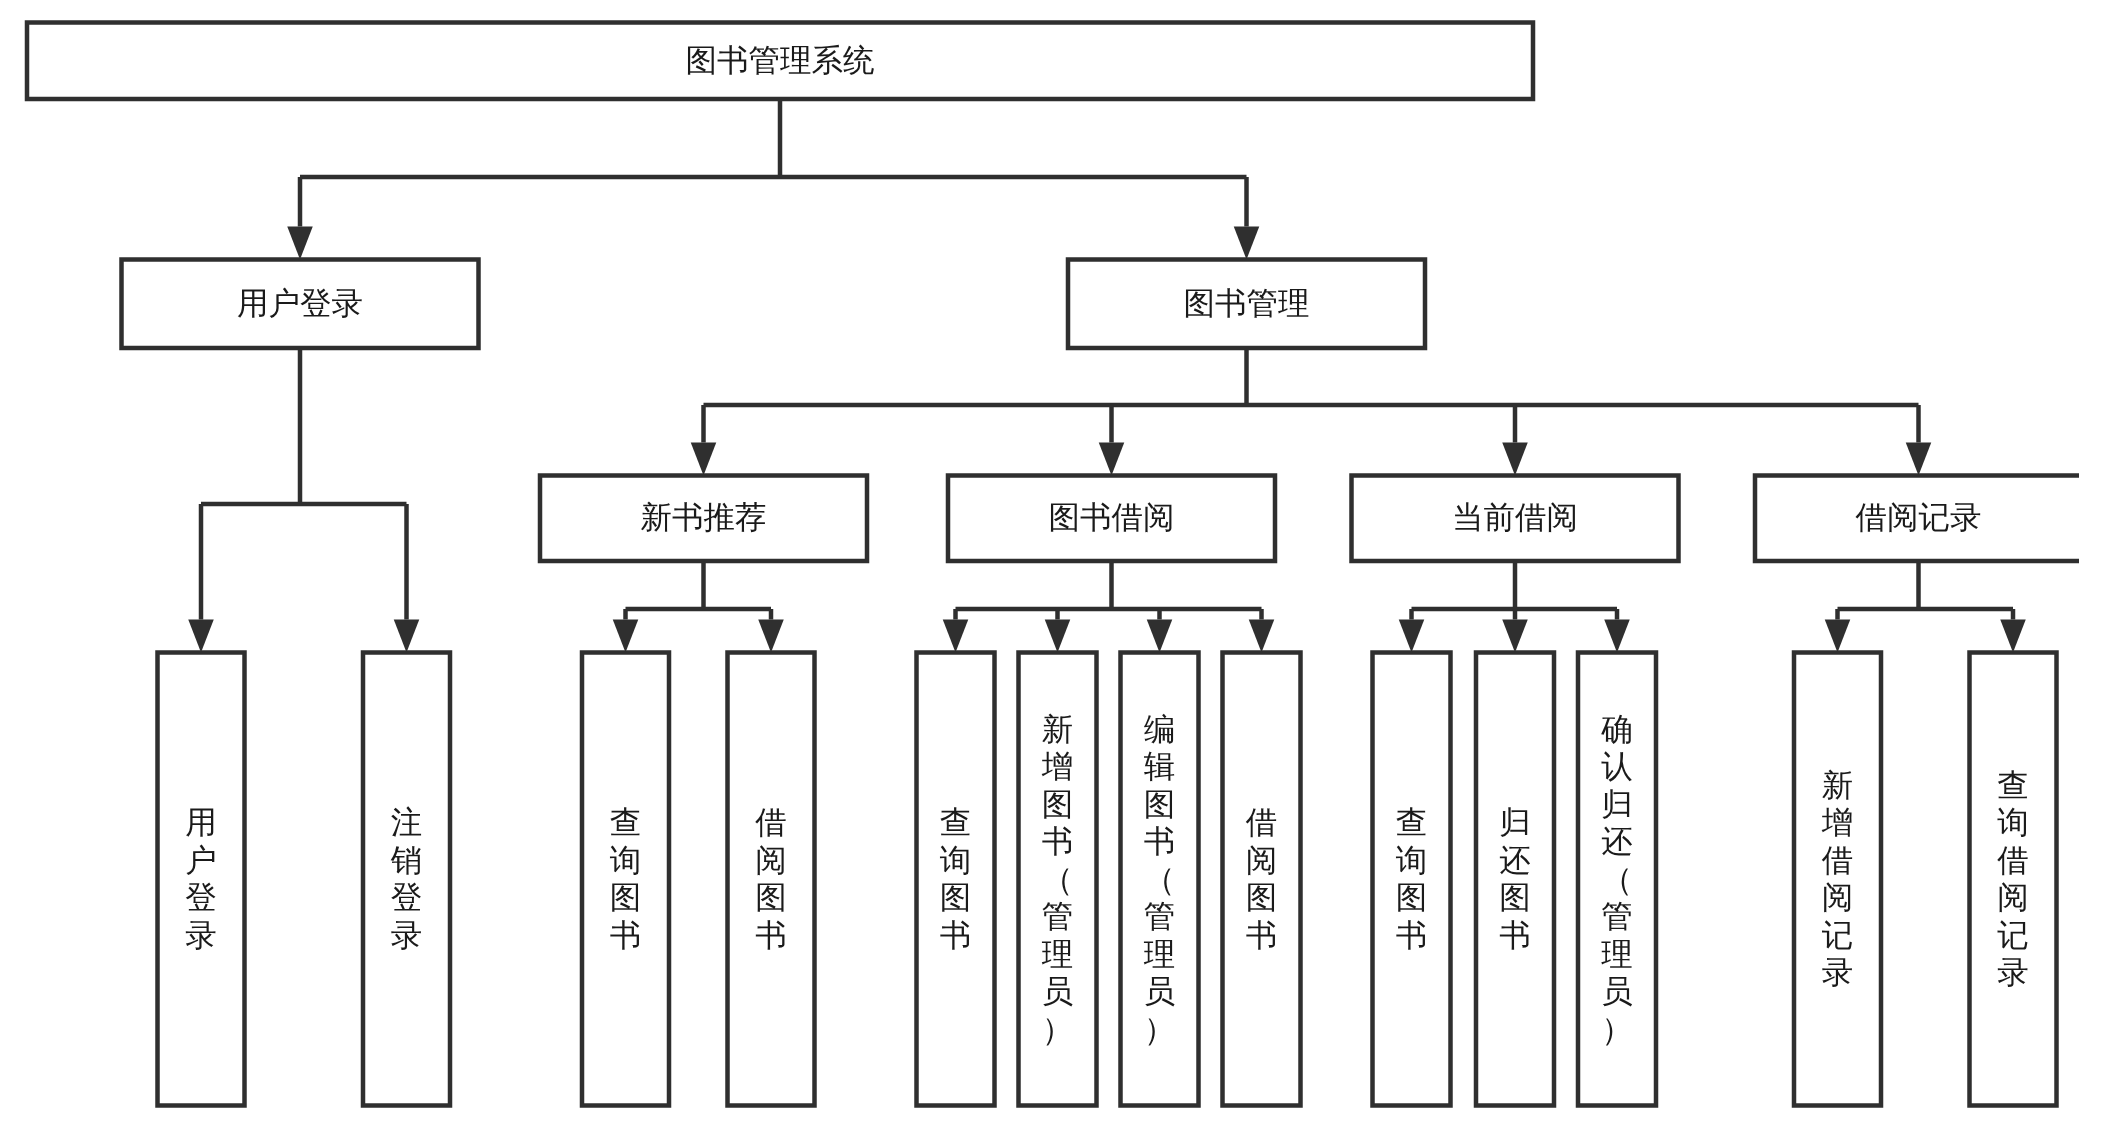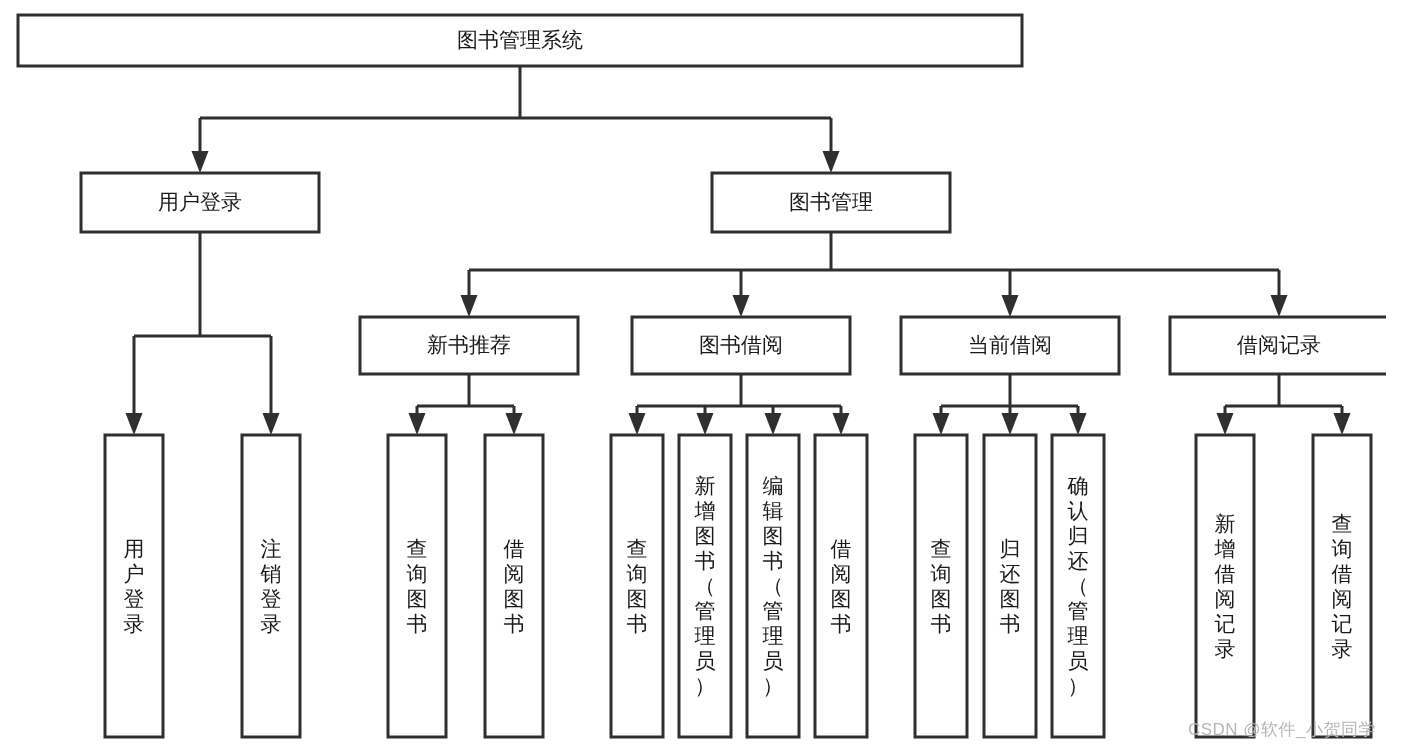--- a/index.html
+++ b/index.html
@@ -202,14 +202,13 @@
         <g>
           <rect class="node-box" x="1196" y="435" width="58" height="302"></rect>
           <text class="node-label-vertical" x="1225" y="530.5"><tspan x="1225" dy="0">新</tspan><tspan x="1225" dy="25">增</tspan><tspan x="1225" dy="25">借</tspan><tspan x="1225" dy="25">阅</tspan><tspan x="1225" dy="25">记</tspan><tspan x="1225" dy="25">录</tspan></text>
         </g>
         <g>
           <rect class="node-box" x="1313" y="435" width="58" height="302"></rect>
           <text class="node-label-vertical" x="1342" y="530.5"><tspan x="1342" dy="0">查</tspan><tspan x="1342" dy="25">询</tspan><tspan x="1342" dy="25">借</tspan><tspan x="1342" dy="25">阅</tspan><tspan x="1342" dy="25">记</tspan><tspan x="1342" dy="25">录</tspan></text>
         </g>
       </g>
   </svg>
-  <div class="watermark-text">CSDN @软件_小贺同学</div>
 </div>
 
 </body></html>

